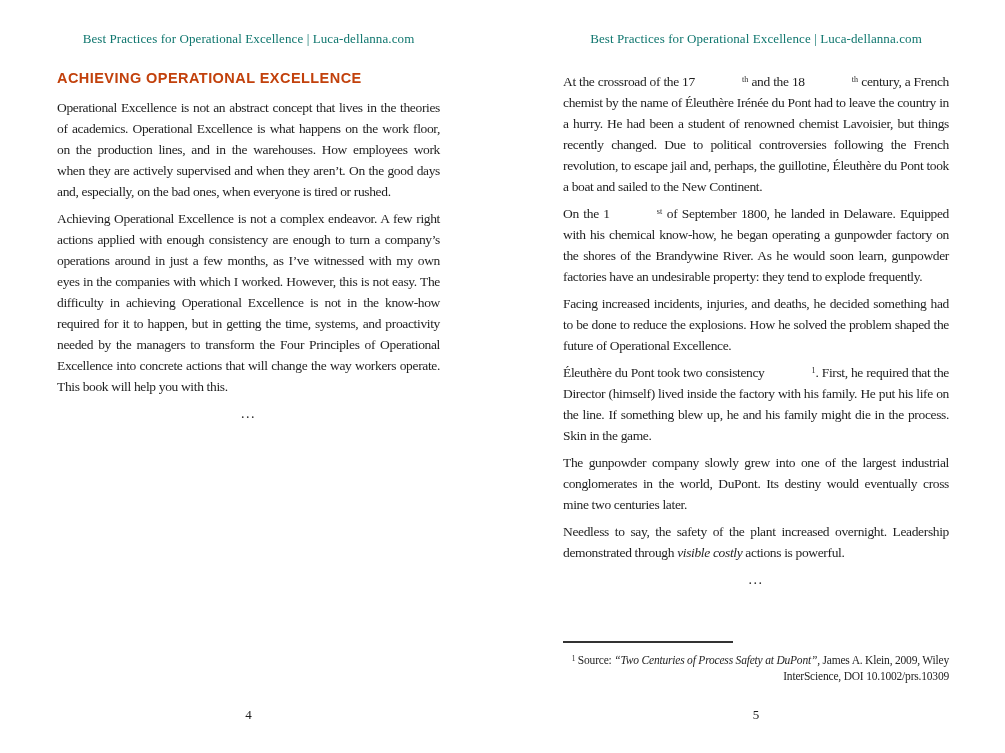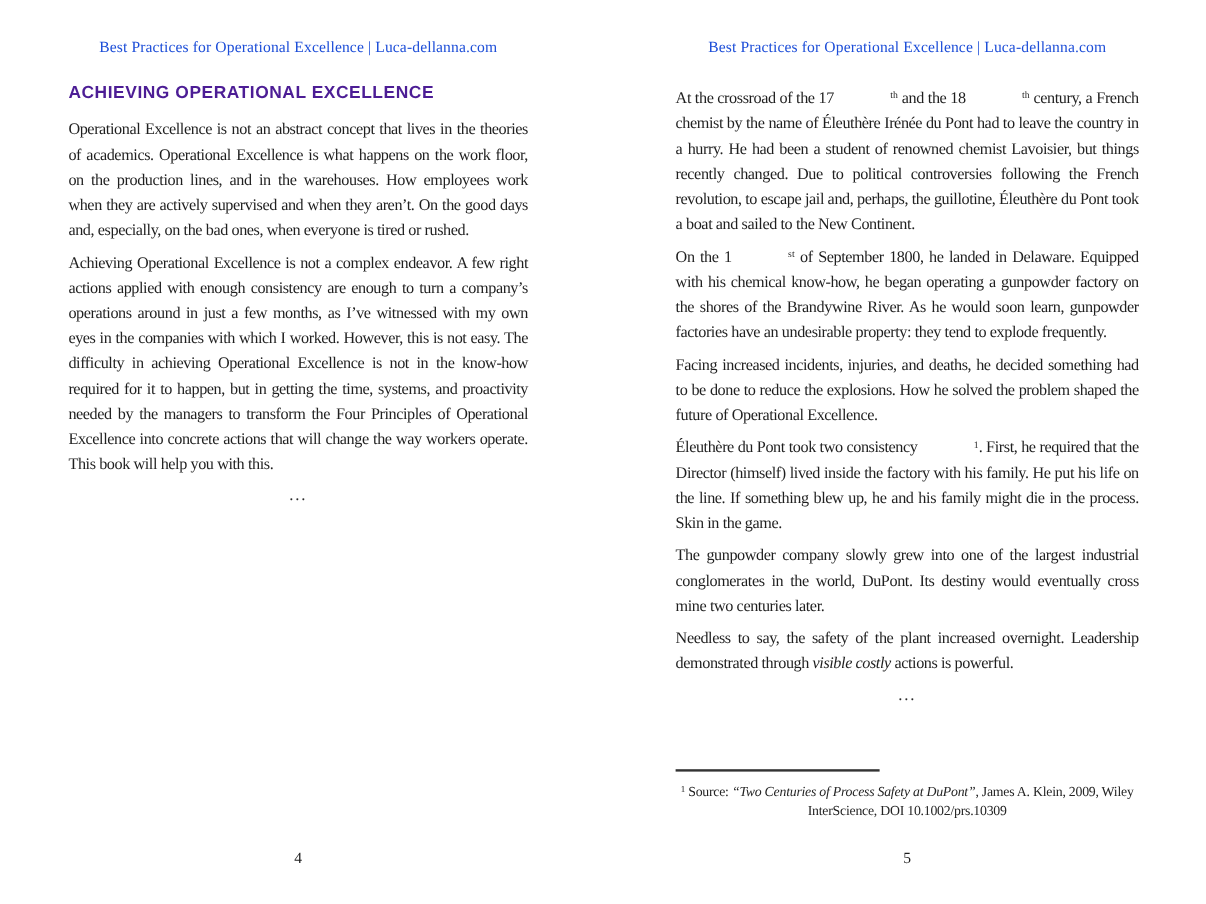--- a/index.html
+++ b/index.html
@@ -22,32 +22,32 @@
     height: 753px;
   }
   .page-left  { left: 57px;  width: 383px; }
   .page-right { left: 563px; width: 386px; }
 
   .running-header {
     margin-top: 31px;
     text-align: center;
     font-size: 13px;
     letter-spacing: 0.1px;
-    color: #1d4ed8;
+    color: #0f766e;
     white-space: nowrap;
   }
   .page-left  .running-header { margin-bottom: 23px; }
   .page-right .running-header { margin-bottom: 24px; }
 
   .chapter-heading {
     font-family: "Liberation Sans", sans-serif;
     font-weight: 700;
     font-size: 14.5px;
     letter-spacing: 0.45px;
-    color: #4c1d95;
+    color: #c2410c;
     margin: 0 0 11px 0;
   }
 
   p.body-para {
     margin: 0 0 6px 0;
     font-size: 13.5px;
     line-height: 21px;
     letter-spacing: -0.35px;
     text-align: justify;
     text-justify: inter-word;
@@ -79,21 +79,21 @@
   .footnote-rule {
     width: 170px;
     height: 0;
     border-top: 2px solid #333333;
   }
   .footnote-text {
     margin-top: 9px;
     font-size: 11.5px;
     line-height: 16px;
     letter-spacing: -0.2px;
-    text-align: center;
+    text-align: right;
     color: #242424;
   }
   .footnote-text sup {
     font-size: 0.65em;
     line-height: 0;
     vertical-align: baseline;
     position: relative;
     top: -0.4em;
   }
 

